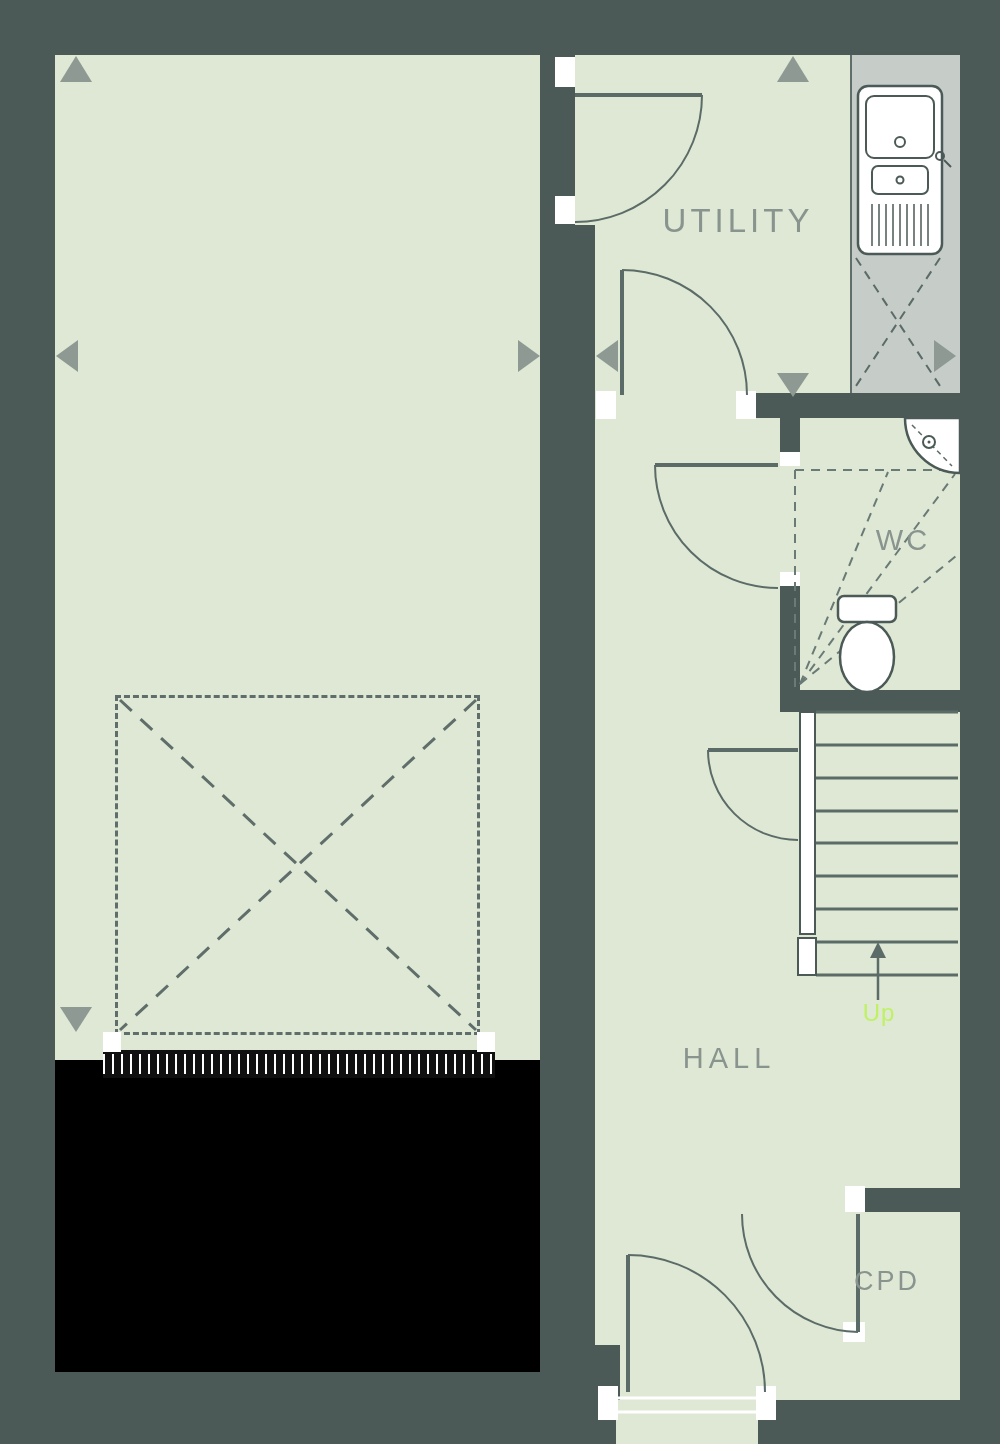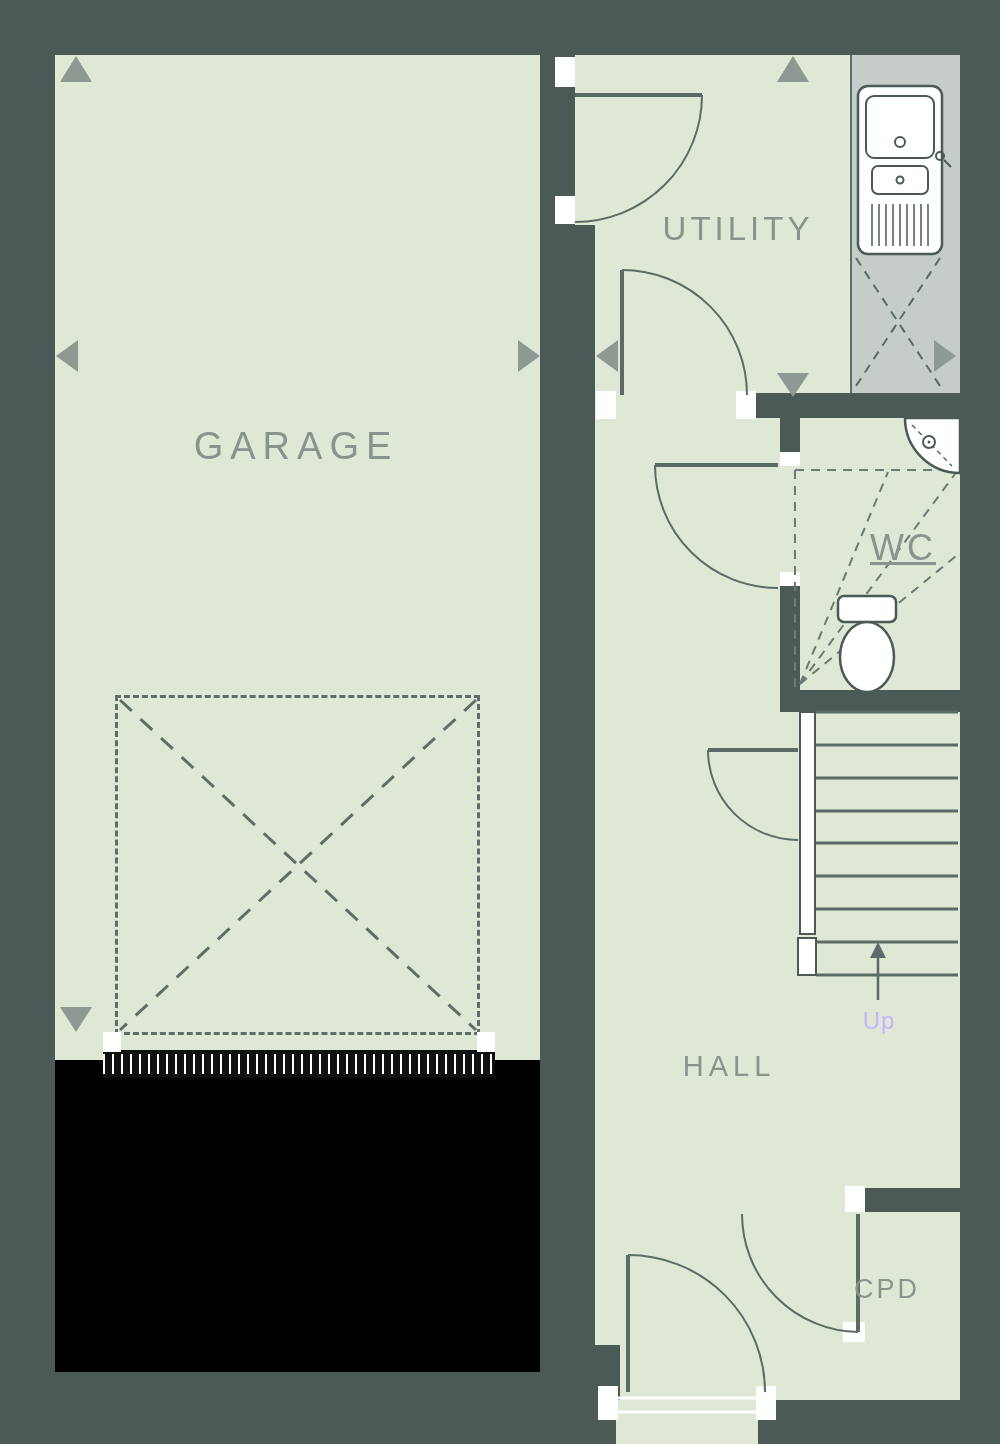--- a/index.html
+++ b/index.html
@@ -9,21 +9,21 @@
   .wall { position:absolute; background:#4b5a57; }
   .jamb { position:absolute; background:#ffffff; }
   .counter { position:absolute; background:#c6ccc8; border-left:2px solid #5f6e6a; }
   .void { position:absolute; background:#000000; }
   .hatch { position:absolute;
            background:repeating-linear-gradient(90deg,#ffffff 0 2px,#101010 2px 9px);
            border-top:4px solid #101010; border-bottom:4px solid #101010; }
   .dashed-box { position:absolute; border:3px dashed #5f6e6a; }
   .overlay { position:absolute; left:0; top:0; }
   .label { position:absolute; transform:translate(-50%,-50%); color:#8a948f;
-           font-weight:400; white-space:nowrap;margin-top:8px; }
+           font-weight:400; white-space:nowrap; }
 </style>
 </head>
 <body>
 
 <div class="plan">
 
   <div class="room" style="left:55px;top:55px;width:485px;height:1005px;"></div>
   <div class="room" style="left:575px;top:55px;width:20px;height:170px;"></div>
   <div class="room" style="left:595px;top:55px;width:365px;height:1349px;"></div>
 
@@ -175,20 +175,19 @@
       <polygon points="793,397 777,373 809,373"></polygon>
       <polygon points="76,1032 60,1007 92,1007"></polygon>
     </g>
 
     <g stroke="#ffffff" stroke-width="3">
       <line x1="618" y1="1398" x2="756" y2="1398"></line>
       <line x1="618" y1="1412" x2="756" y2="1412"></line>
     </g>
   </svg>
 
-  <div class="label" style="left:296px;top:438px;font-size:38px;letter-spacing:7px;">GARAGE</div>
   <div class="label" style="left:738px;top:221px;font-size:33px;letter-spacing:4px;">UTILITY</div>
-  <div class="label" style="left:903px;top:540px;font-size:36px;letter-spacing:3px;text-decoration:underline;">WC</div>
+  <div class="label" style="left:903px;top:540px;font-size:29px;letter-spacing:3px;">WC</div>
   <div class="label" style="left:729px;top:1058px;font-size:29px;letter-spacing:5px;">HALL</div>
   <div class="label" style="left:887px;top:1281px;font-size:27px;letter-spacing:3px;">CPD</div>
-  <div class="label" style="left:879px;top:1013px;font-size:24px;letter-spacing:1px;color:#c4b5fd;">Up</div>
+  <div class="label" style="left:879px;top:1013px;font-size:24px;letter-spacing:1px;color:#bef264;">Up</div>
 
 </div>
 
 </body></html>

